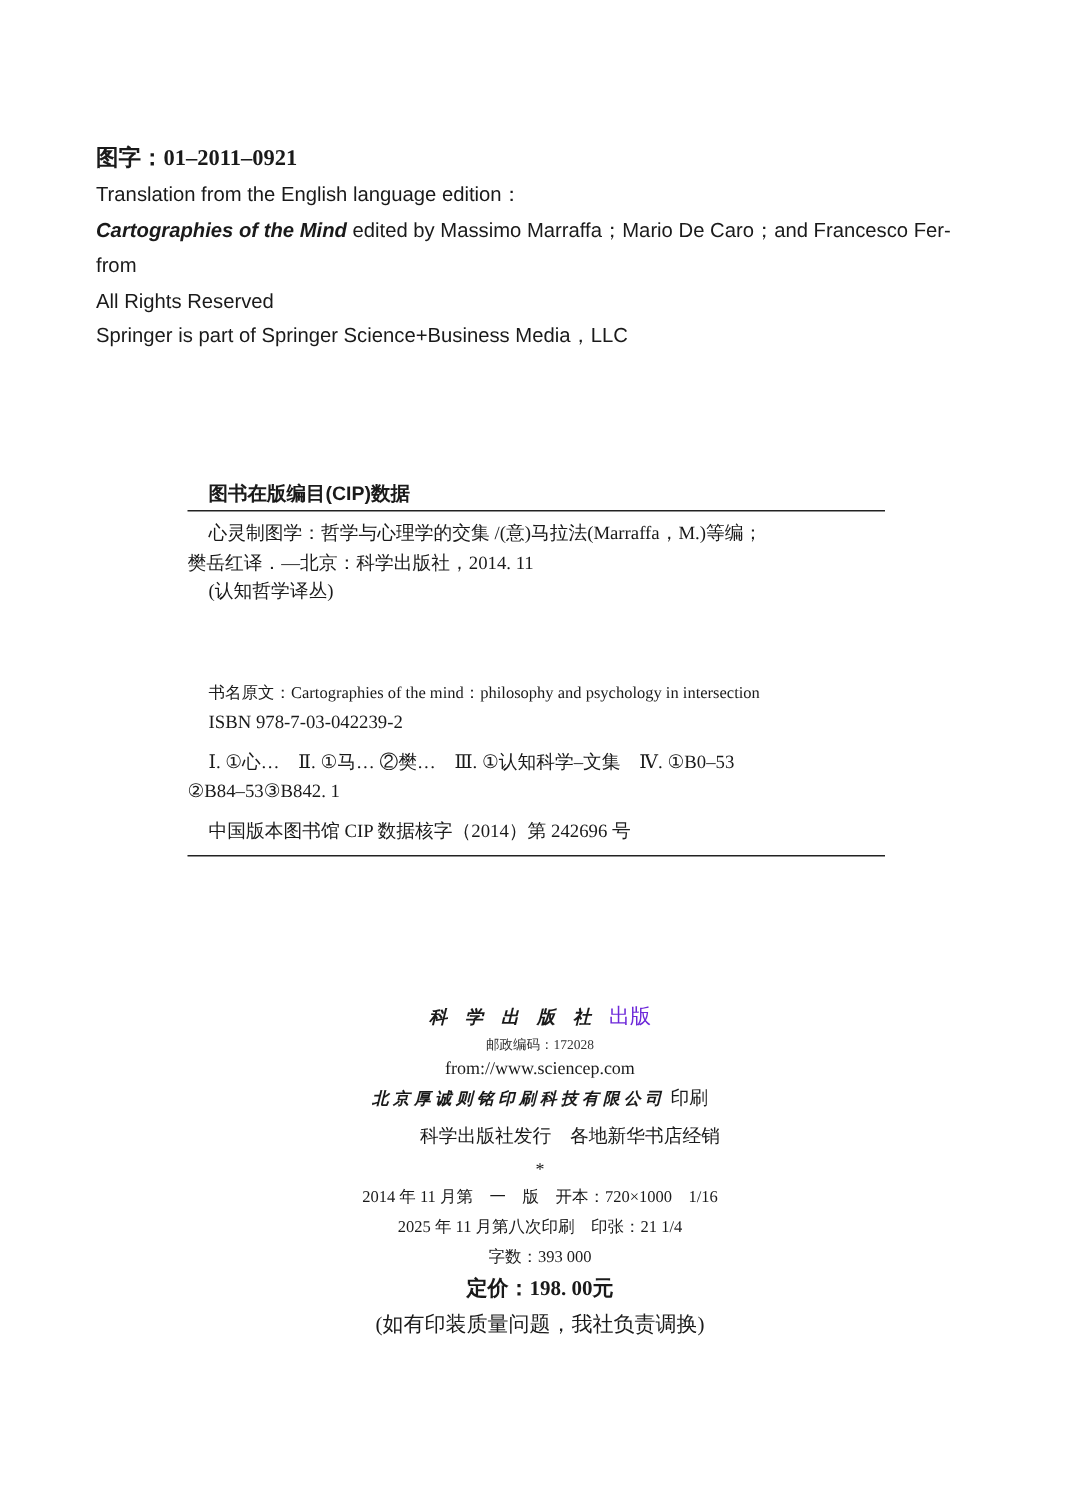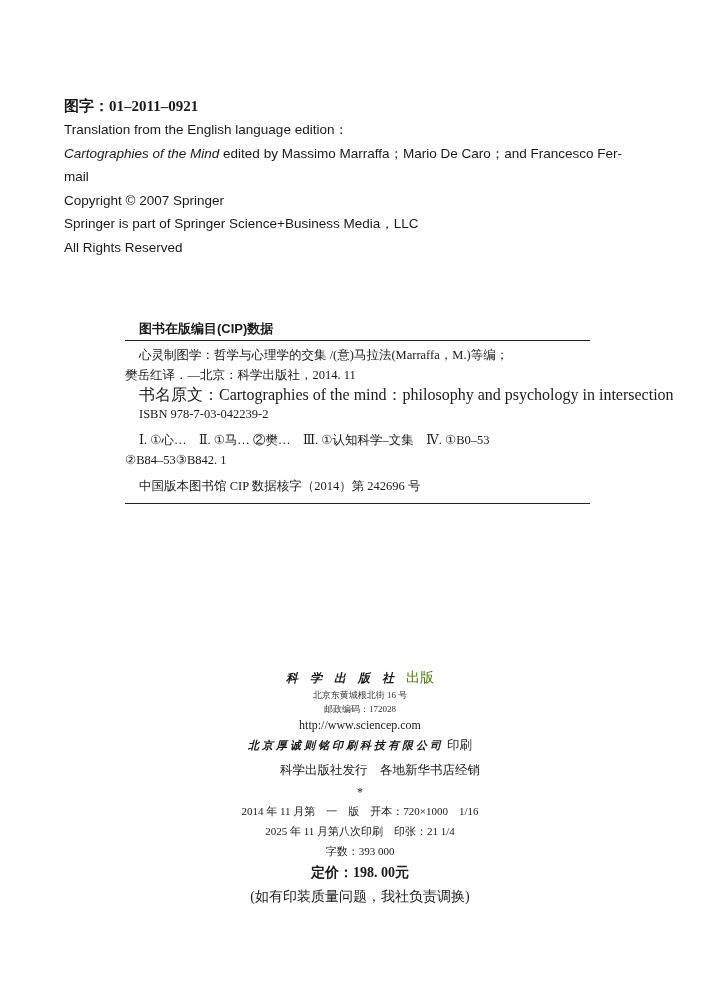--- a/index.html
+++ b/index.html
@@ -5,88 +5,87 @@
     html, body { margin: 0; padding: 0; background: #ffffff; }
     body { width: 720px; height: 1000px; position: relative; overflow: hidden; color: #1a1a1a; }
     .page { position: absolute; left: 0; top: 0; width: 720px; height: 892px; border-radius: 31px; }
     .sans { font-family: "Liberation Sans", "DejaVu Sans", sans-serif; }
     .serif { font-family: "Liberation Serif", "DejaVu Serif", serif; }
 
     
     .copyright { position: absolute; left: 64px; top: 94px; width: 600px; font-size: 13.5px; line-height: 23.5px; }
     .copyright .reg { font-weight: bold; font-size: 15px; line-height: 24px; }
     .copyright .line { white-space: nowrap; }
-    .copyright .it { font-style: italic; }
+    .copyright .it { font-style: italic; font-weight: bold; }
 
     
     .cip { position: absolute; left: 125px; top: 318px; width: 465px; }
     .cip-title { font-size: 13px; font-weight: bold; padding-left: 14px; height: 22px; line-height: 22px; }
     .rule { border-top: 1.3px solid #222; width: 465px; }
     .cip-body { font-size: 12.5px; line-height: 19.5px; padding-top: 5px; }
     .cip-body .p { padding-left: 14px; white-space: nowrap; }
     .cip-body .cont { padding-left: 0; white-space: nowrap; }
     .cip-body .gap { height: 7px; }
 
     
     .staff { position: absolute; left: 0; top: 535px; width: 720px; text-align: center; font-size: 12.5px; line-height: 23px; }
     .staff .l { white-space: pre; }
 
     
     .pub { position: absolute; left: 0; top: 668px; width: 720px; text-align: center; }
     .pub .press { font-size: 14px; line-height: 20px; letter-spacing: 0; }
     .pub .press .cal { font-family: "DejaVu Serif", serif; font-weight: bold; font-style: italic; letter-spacing: 12px; font-size: 12px; }
-    .pub .press .plain { font-size: 14px; color: #4d7c0f; }
+    .pub .press .plain { font-size: 14px; color: #6d28d9; }
     .pub .small { font-size: 9px; line-height: 14px; color: #333; }
     .pub .url { font-size: 12px; line-height: 18px; }
     .pub .printer { font-size: 12.5px; line-height: 22px; }
     .pub .printer .cal { font-family: "DejaVu Serif", serif; font-weight: bold; font-style: italic; font-size: 11px; letter-spacing: 3px; }
     .pub .dist { font-size: 12.5px; line-height: 26px; padding-left: 40px; }
     .pub .star { font-size: 12px; line-height: 18px; }
     .pub .ed { font-size: 11px; line-height: 20px; white-space: pre; }
     .pub .price { font-size: 14px; font-weight: bold; line-height: 24px; }
     .pub .notice { font-size: 14px; line-height: 24px; }
   </style>
 </head>
 <body>
 
 <div class="page">
 
   <div class="copyright sans">
     <div class="line reg serif">图字：01–2011–0921</div>
     <div class="line">Translation from the English language edition：</div>
     <div class="line"><span class="it">Cartographies of the Mind</span><span> edited by Massimo Marraffa；Mario De Caro；and Francesco Fer-</span></div>
-    <div class="line">mail</div>
-    <div class="line">Copyright © 2007 Springer</div>
+    <div class="line">from</div>
+    <div class="line">All Rights Reserved</div>
     <div class="line">Springer is part of Springer Science+Business Media，LLC</div>
-    <div class="line">All Rights Reserved</div>
   </div>
 
   <div class="cip serif">
     <div class="cip-title sans">图书在版编目(CIP)数据</div>
     <div class="rule"></div>
     <div class="cip-body">
       <div class="p">心灵制图学：哲学与心理学的交集 /(意)马拉法(Marraffa，M.)等编；</div>
       <div class="cont">樊岳红译．—北京：科学出版社，2014. 11</div>
-      <div class="p" style="font-size:16px;">书名原文：Cartographies of the mind：philosophy and psychology in intersection</div>
+      <div class="p">(认知哲学译丛)</div>
+      <div class="p" style="font-size:11px;margin-top:48px;">书名原文：Cartographies of the mind：philosophy and psychology in intersection</div>
       <div class="p">ISBN 978-7-03-042239-2</div>
       <div class="gap"></div>
       <div class="p">Ⅰ. ①心…　Ⅱ. ①马… ②樊…　Ⅲ. ①认知科学–文集　Ⅳ. ①B0–53</div>
       <div class="cont">②B84–53③B842. 1</div>
       <div class="gap"></div>
       <div class="p">中国版本图书馆 CIP 数据核字（2014）第 242696 号</div>
     </div>
     <div class="rule" style="margin-top:6px;"></div>
   </div>
 
 
   <div class="pub serif">
     <div class="press"><span class="cal">科学出版社</span><span class="plain">出版</span></div>
-    <div class="small">北京东黄城根北街 16 号</div>
     <div class="small">邮政编码：172028</div>
-    <div class="url">http://www.sciencep.com</div>
+    <div class="url">from://www.sciencep.com</div>
     <div class="printer"><span class="cal">北京厚诚则铭印刷科技有限公司</span> <span>印刷</span></div>
     <div class="dist">科学出版社发行　各地新华书店经销</div>
     <div class="star">*</div>
     <div class="ed">2014 年 11 月第　一　版　开本：720×1000　1/16</div>
     <div class="ed">2025 年 11 月第八次印刷　印张：21 1/4</div>
     <div class="ed">字数：393 000</div>
     <div class="price">定价：198. 00元</div>
     <div class="notice">(如有印装质量问题，我社负责调换)</div>
   </div>
 

